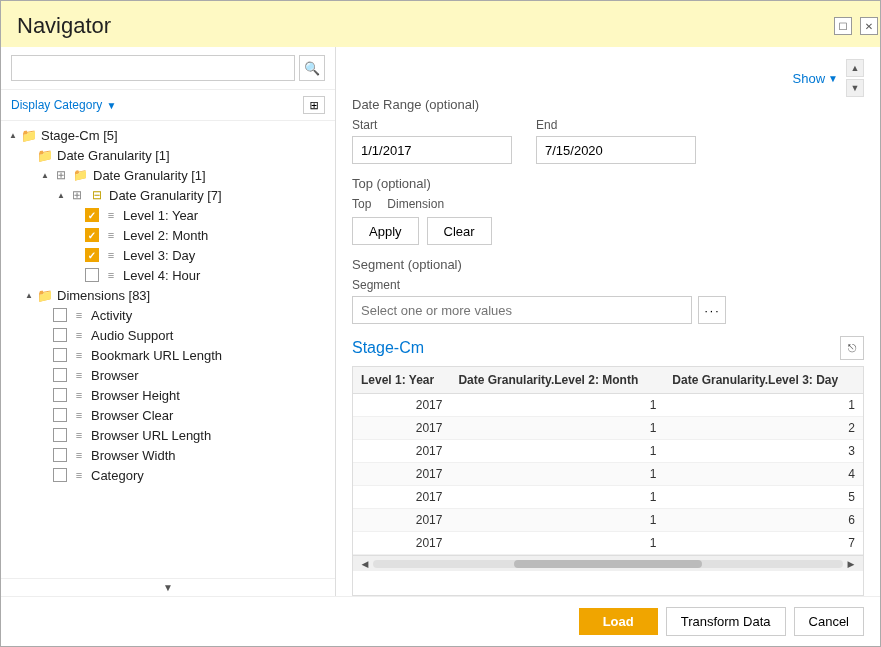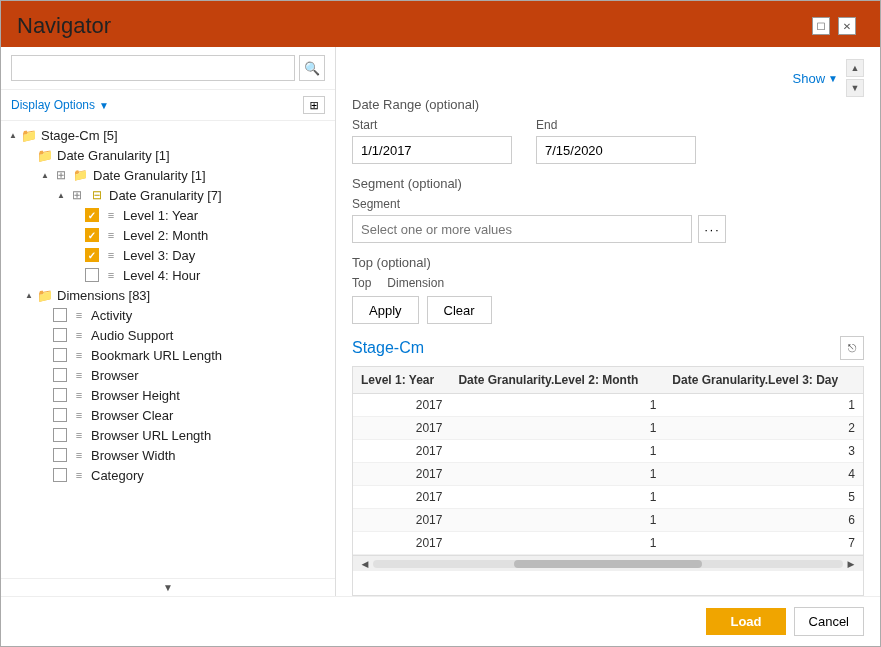--- a/index.html
+++ b/index.html
@@ -19,22 +19,22 @@
       border: 1px solid #aaa;
       box-shadow: 2px 2px 12px rgba(0,0,0,0.3);
       display: flex;
       flex-direction: column;
       position: relative;
     }
     .title-bar {
       display: flex;
       align-items: center;
       justify-content: space-between;
-      padding: 12px 24px 8px 16px;
-      background: #c2410c;
+      padding: 12px 2px 8px 16px;
+      background: #fef9c3;
     }
     .title-bar h1 {
       font-size: 22px;
       font-weight: 300;
       color: #222;
     }
     .title-bar-controls {
       display: flex;
       gap: 8px;
     }
@@ -419,21 +419,21 @@
 
       <div class="search-bar">
         <input type="text" class="search-input" placeholder="" style="">
         <div class="search-icon-btn">
           <span>🔍</span>
         </div>
       </div>
 
       <div class="display-options-bar">
         <div class="display-options-label">
-          <span>Display Options</span>
+          <span>Display Category</span>
           <span style="font-size:10px">▼</span>
         </div>
         <div style="width:22px;height:18px;border:1px solid #ccc;background:#fff;display:flex;align-items:center;justify-content:center;font-size:11px;cursor:pointer;">
           <span>⊞</span>
         </div>
       </div>
 
       <div class="tree-container">
 
         <div class="tree-item">
@@ -605,41 +605,41 @@
             <input type="text" value="1/1/2017" style="">
           </div>
           <div class="form-field">
             <label>End</label>
             <input type="text" value="7/15/2020" style="">
           </div>
         </div>
       </div>
 
       <div class="form-section">
-        <div class="form-section-title">Segment (optional)</div>
-        <div style="font-size:12px;color:#555;margin-bottom:4px;">Segment</div>
-        <div class="segment-row">
-          <input type="text" class="segment-select" placeholder="Select one or more values" style="">
-          <div class="dots-btn">···</div>
-        </div>
-      </div>
-
-      <div class="form-section">
         <div class="form-section-title">Top (optional)</div>
         <div class="top-row">
           <div class="top-dim">
             <label>Top</label>
           </div>
           <div class="top-dim">
             <label>Dimension</label>
           </div>
         </div>
         <div class="apply-clear-row">
           <button class="btn-apply">Apply</button>
           <button class="btn-clear">Clear</button>
+        </div>
+      </div>
+
+      <div class="form-section">
+        <div class="form-section-title">Segment (optional)</div>
+        <div style="font-size:12px;color:#555;margin-bottom:4px;">Segment</div>
+        <div class="segment-row">
+          <input type="text" class="segment-select" placeholder="Select one or more values" style="">
+          <div class="dots-btn">···</div>
         </div>
       </div>
 
       <div class="preview-section">
         <div class="preview-header">
           <span class="preview-title">Stage-Cm</span>
           <div class="preview-icon-btn">
             <span>⎋</span>
           </div>
         </div>
@@ -700,15 +700,16 @@
             </div>
             <div class="scroll-arrow-right">▶</div>
           </div>
         </div>
       </div>
     </div>
   </div>
 
   <div class="bottom-bar">
     <button class="btn-load">Load</button>
+    <button class="btn-transform">Transform Data</button>
     <button class="btn-cancel">Cancel</button>
   </div>
 </div>
 
 </body></html>

